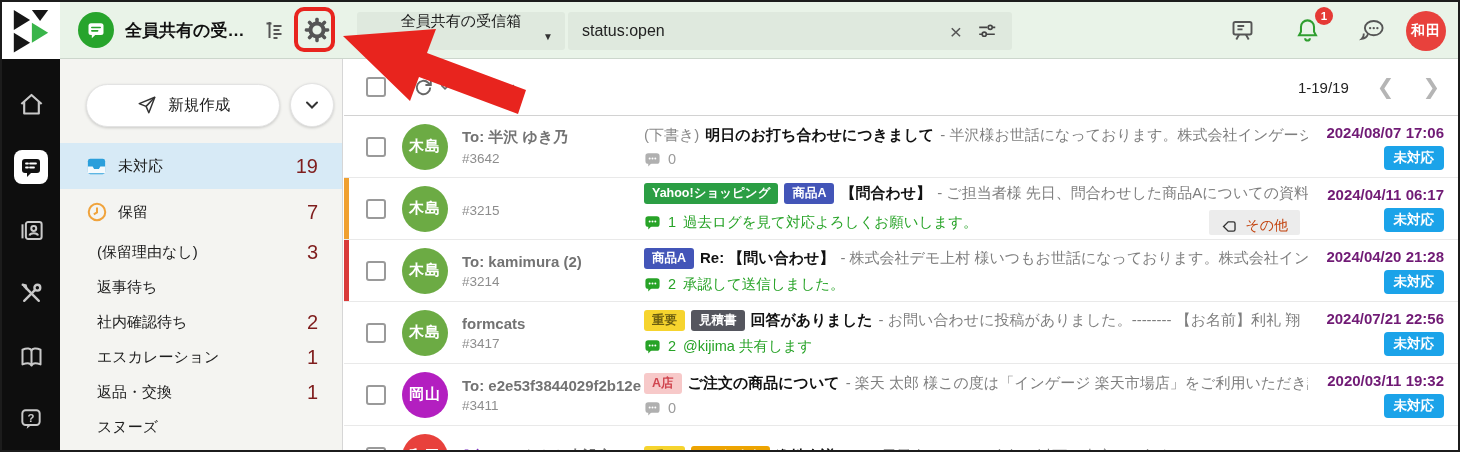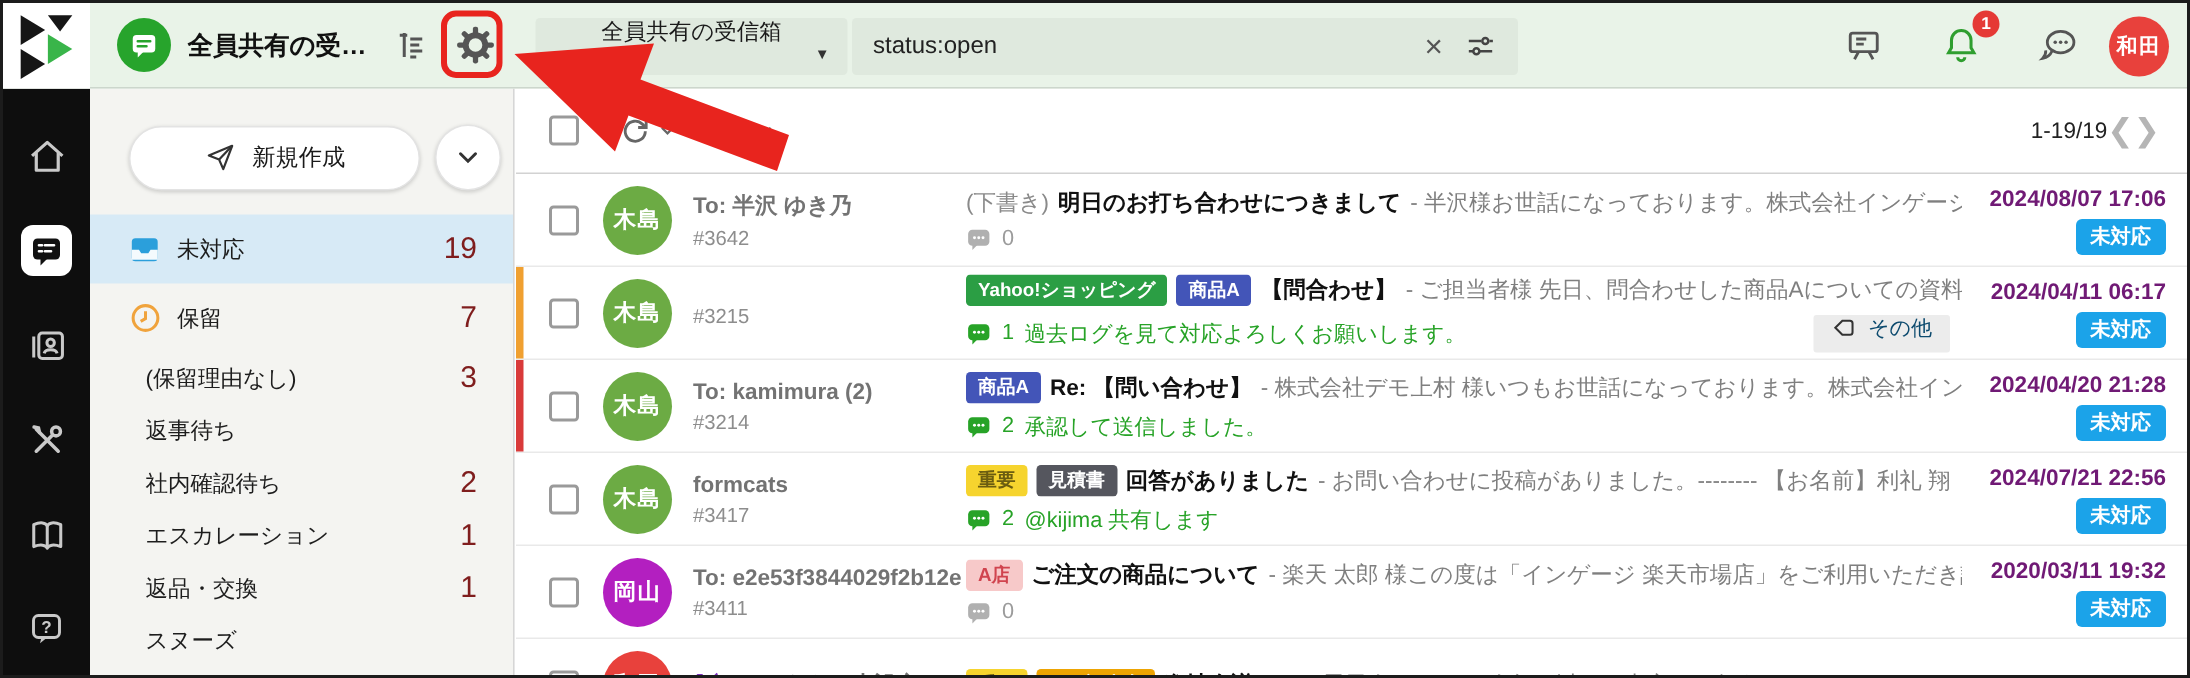--- a/index.html
+++ b/index.html
@@ -68,21 +68,21 @@
   .side-item.sub { height:35px; padding-left:37px; }
   .side-item .count { margin-left:auto; font-size:20px; color:#7f1d1d;text-align:right; }
 
   
   .main { position:absolute; left:342px; top:57px; right:0; bottom:0; background:#fff; }
   .list-toolbar { height:57px; border-bottom:1px solid #d2d2d2; display:flex; align-items:center;
                   padding:0 18px 0 22px; }
   .cb { width:20px; height:20px; border:2px solid #9a9a9a; border-radius:3px; background:#fff;
         flex:0 0 auto; cursor:pointer; }
   .tb-group { display:flex; align-items:center; margin-left:26px; gap:4px; cursor:pointer; }
-  .pagination { margin-left:auto; display:flex; align-items:center; }
+  .pagination { margin-left:auto; display:flex; align-items:center; gap:28px; }
   .page-range { font-size:15px; color:#222; }
   .page-chevron { font-size:21px; color:#b5b5b5; font-weight:bold; cursor:pointer;
                   font-family:"DejaVu Sans",sans-serif; line-height:1; }
 
   .row { position:relative; height:62px; border-bottom:1px solid #e9e9e9; display:flex;
          align-items:center; padding-left:22px; background:#fff; cursor:pointer; }
   .accent { position:absolute; left:0; top:0; bottom:0; width:5px; }
   .accent.orange { background:#f0a030; }
   .accent.red { background:#d93a3a; }
   .avatar { width:46px; height:46px; border-radius:50%; color:#fff; font-size:15px; font-weight:bold;
@@ -105,21 +105,21 @@
   .badge-green { background:#2b9e44; color:#fff; }
   .badge-blue  { background:#4355b8; color:#fff; }
   .badge-yellow{ background:#f6d42e; color:#6b5d10; }
   .badge-dark  { background:#55565e; color:#fff; }
   .badge-pink  { background:#f7c9c9; color:#d0444e; }
   .badge-amber { background:#eda402; color:#fff; }
   .ccount { color:#9b9b9b; }
   .ccount.green { color:#27a327; }
   .comment-text { color:#27a327; white-space:nowrap; overflow:hidden; }
   .chips { margin-left:auto; display:flex; gap:14px; padding-right:8px; flex:0 0 auto; }
-  .chip { background:#ececec; color:#0c4a6e; height:25px; display:flex; align-items:flex-start; gap:7px;
+  .chip { background:#ececec; color:#c2410c; height:25px; display:flex; align-items:flex-end; gap:7px;
           padding:0 12px; font-size:14px; border-radius:2px; cursor:pointer; }
   .meta { width:150px; flex:0 0 auto; text-align:right; padding-right:14px; }
   .meta .date { font-size:15px; font-weight:bold; color:#701a75; white-space:nowrap; }
   .meta .status { display:inline-block; margin-top:5px; background:#1ba3e9; color:#fff;
                   font-size:13.5px; font-weight:bold; padding:3px 10px; border-radius:4px; }
 
   
   .gear-highlight { position:absolute; left:292px; top:5px; width:41px; height:45px;
                     border:4px solid #e8241e; border-radius:10px; z-index:40; pointer-events:none; }
   .anno-arrow { position:absolute; left:0; top:0; width:1460px; height:452px; z-index:41;

